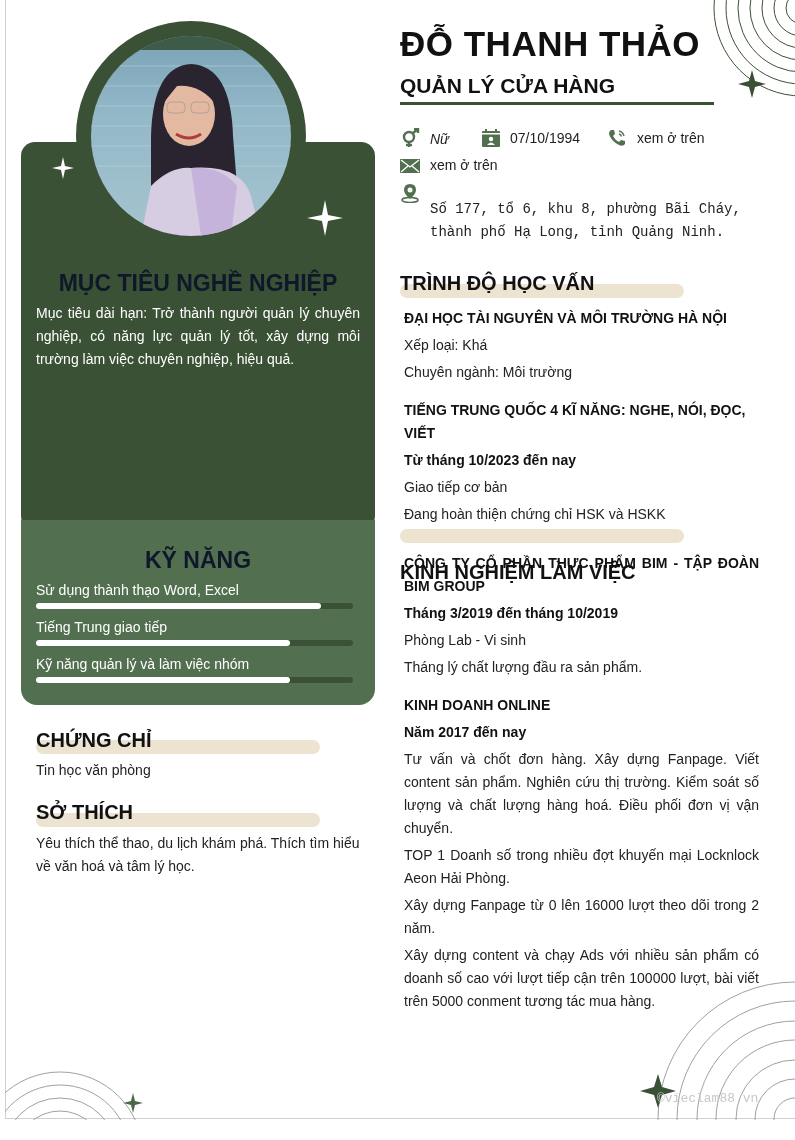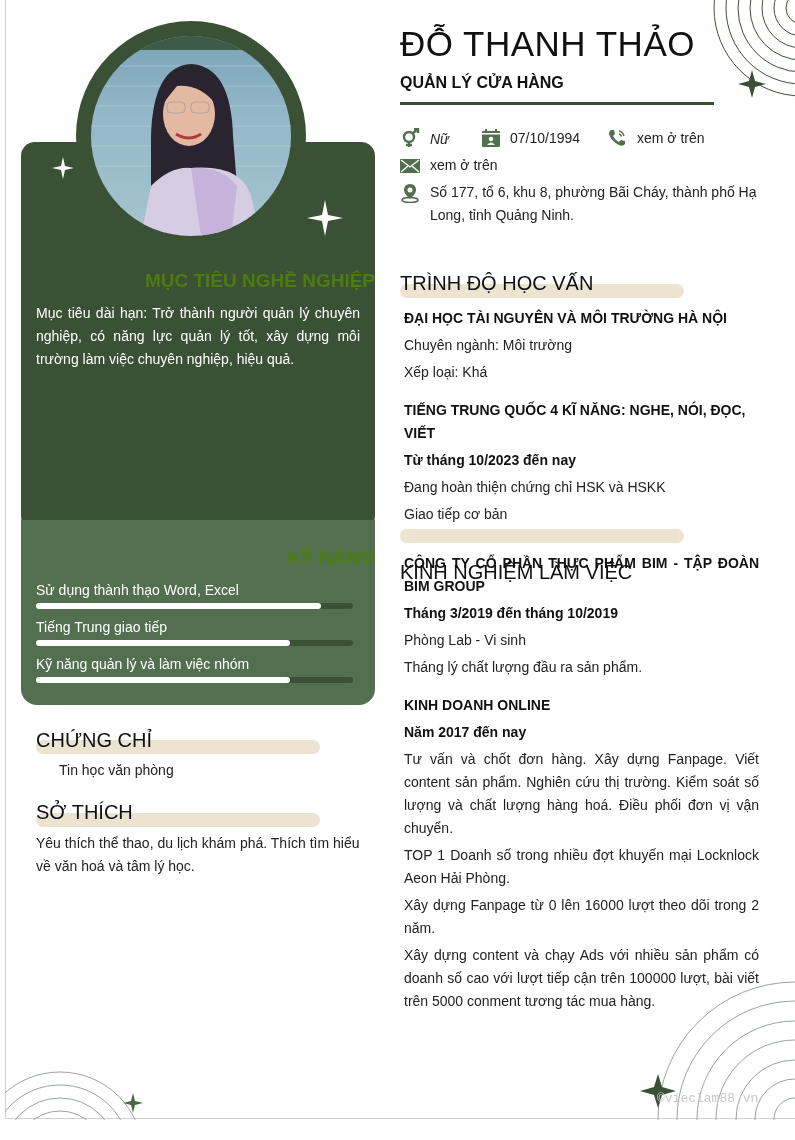--- a/index.html
+++ b/index.html
@@ -10,35 +10,35 @@
   .deco { position:absolute; }
   
   .photo-ring { position:absolute; left:76px; top:21px; width:230px; height:230px;
                 border-radius:50%; background:#3b5136; }
   .left-card { position:absolute; left:21px; top:142px; width:354px; height:388px;
                background:#3b5136; border-radius:14px 14px 14px 14px; }
   .photo { position:absolute; left:91px; top:36px; width:200px; height:200px; border-radius:50%;
            overflow:hidden; background:linear-gradient(180deg,#7aa3b6 0%,#93b8c8 40%,#a6c4cf 100%); }
   .skills-card { position:absolute; left:21px; top:520px; width:354px; height:185px;
                  background:#52704f; border-radius:0 0 16px 16px; }
-  .sec-title-light { position:absolute; color:#4d7c0f; font-weight:bold; font-size:19px; text-align:right; width:354px; }
+  .sec-title-light { position:absolute; color:#0f172a; font-weight:bold; font-size:23px; text-align:center; width:354px; }
   .obj-text { position:absolute; left:36px; top:302px; width:324px; color:#fff; font-size:14px;
               line-height:23px; text-align:justify; }
   .obj-text p { margin:0; }
   .obj-text p + p { margin-top:26px; }
   .skill { position:absolute; left:36px; width:317px; }
   .skill-label { color:#fff; font-size:14px; line-height:18px; }
   .bar-track { height:6px; border-radius:3px; background:#3b5136; margin-top:4px; position:relative; }
   .bar-fill { position:absolute; left:0; top:0; height:6px; border-radius:3px; background:#ffffff; }
-  .hl-title { position:absolute; font-weight:normal; font-size:20px; color:#111; }
+  .hl-title { position:absolute; font-weight:bold; font-size:20px; color:#111; }
   .hl-bar { position:absolute; height:14px; border-radius:7px; background:#ede3d1; }
   .plain { position:absolute; font-size:14px; line-height:23px; color:#222; }
   
-  .name { position:absolute; left:400px; top:24px; font-size:35px; font-weight:normal; color:#111; letter-spacing:0.5px; }
-  .role { position:absolute; left:400px; top:74px; font-size:16px; font-weight:bold; color:#111; }
+  .name { position:absolute; left:400px; top:24px; font-size:35px; font-weight:bold; color:#111; letter-spacing:0.5px; }
+  .role { position:absolute; left:400px; top:74px; font-size:21px; font-weight:bold; color:#111; }
   .role-line { position:absolute; left:400px; top:102px; width:314px; height:3px; background:#3b5136; }
   .info { position:absolute; font-size:14px; color:#222; line-height:23px; }
   .icon { position:absolute; width:20px; height:20px; }
   .rblock { position:absolute; left:400px; width:363px; font-size:14px; line-height:23px; color:#222; }
   .rblock .b { font-weight:bold; color:#111; }
   .rblock .j { text-align:justify; }
   .rblock p { margin:4px; }
   .gap { height:7px; }
 </style>
 </head>
@@ -136,21 +136,21 @@
 </div>
 <div class="skill" style="top:655px;">
   <div class="skill-label">Kỹ năng quản lý và làm việc nhóm</div>
   <div class="bar-track">
       <div class="bar-fill" style="width:80%;"></div>
     </div>
 </div>
 
 <div class="hl-bar" style="left:36px;top:740px;width:284px;"></div>
 <div class="hl-title" style="left:36px;top:729px;">CHỨNG CHỈ</div>
-<div class="plain" style="left:36px;top:759px;width:324px;margin-left:23px;">Tin học văn phòng</div>
+<div class="plain" style="left:36px;top:759px;width:324px;">Tin học văn phòng</div>
 
 <div class="hl-bar" style="left:36px;top:813px;width:284px;"></div>
 <div class="hl-title" style="left:36px;top:801px;">SỞ THÍCH</div>
 <div class="plain" style="left:36px;top:832px;width:328px;">Yêu thích thể thao, du lịch khám phá. Thích tìm hiểu về văn hoá và tâm lý học.</div>
 
 <div class="name">ĐỖ THANH THẢO</div>
 <div class="role">QUẢN LÝ CỬA HÀNG</div>
 <div class="role-line"></div>
 
 <svg class="icon" style="left:400px;top:128px;" viewBox="0 0 20 20">
@@ -187,33 +187,33 @@
   <line x1="1" y1="16" x2="8" y2="10" stroke="#fff" stroke-width="1.3"></line>
   <line x1="19" y1="16" x2="12" y2="10" stroke="#fff" stroke-width="1.3"></line>
 </svg>
 <div class="info" style="left:430px;top:154px;">xem ở trên</div>
 
 <svg class="icon" style="left:400px;top:183px;" viewBox="0 0 20 20">
   <path d="M10 1 Q16 1 16 7 Q16 11 10 16 Q4 11 4 7 Q4 1 10 1 Z" fill="#52704f"></path>
   <circle cx="10" cy="7" r="2.5" fill="#fff"></circle>
   <ellipse cx="10" cy="17" rx="8" ry="2.5" fill="none" stroke="#52704f" stroke-width="1.6"></ellipse>
 </svg>
-<div class="info" style="left:430px;top:181px;width:330px;">Số 177, tổ 6, khu 8, phường Bãi Cháy, thành phố Hạ Long, tỉnh Quảng Ninh.</div>
+<div class="info" style="left:430px;top:198px;width:330px;font-family:Liberation Mono, monospace;">Số 177, tổ 6, khu 8, phường Bãi Cháy, thành phố Hạ Long, tỉnh Quảng Ninh.</div>
 
 <div class="hl-bar" style="left:400px;top:284px;width:284px;"></div>
 <div class="hl-title" style="left:400px;top:272px;">TRÌNH ĐỘ HỌC VẤN</div>
 <div class="rblock" style="top:303px;">
   <p class="b">ĐẠI HỌC TÀI NGUYÊN VÀ MÔI TRƯỜNG HÀ NỘI</p>
+  <p>Xếp loại: Khá</p>
   <p>Chuyên ngành: Môi trường</p>
-  <p>Xếp loại: Khá</p>
   <div class="gap"></div>
   <p class="b">TIẾNG TRUNG QUỐC 4 KĨ NĂNG: NGHE, NÓI, ĐỌC, VIẾT</p>
   <p class="b">Từ tháng 10/2023 đến nay</p>
+  <p>Giao tiếp cơ bản</p>
   <p>Đang hoàn thiện chứng chỉ HSK và HSKK</p>
-  <p>Giao tiếp cơ bản</p>
 </div>
 
 <div class="hl-bar" style="left:400px;top:529px;width:284px;"></div>
 <div class="hl-title" style="left:400px;top:517px;margin-top:44px;">KINH NGHIỆM LÀM VIỆC</div>
 <div class="rblock" style="top:548px;">
   <p class="b j">CÔNG TY CỔ PHẦN THỰC PHẨM BIM - TẬP ĐOÀN BIM GROUP</p>
   <p class="b">Tháng 3/2019 đến tháng 10/2019</p>
   <p>Phòng Lab - Vi sinh</p>
   <p>Tháng lý chất lượng đầu ra sản phẩm.</p>
   <div class="gap"></div>

